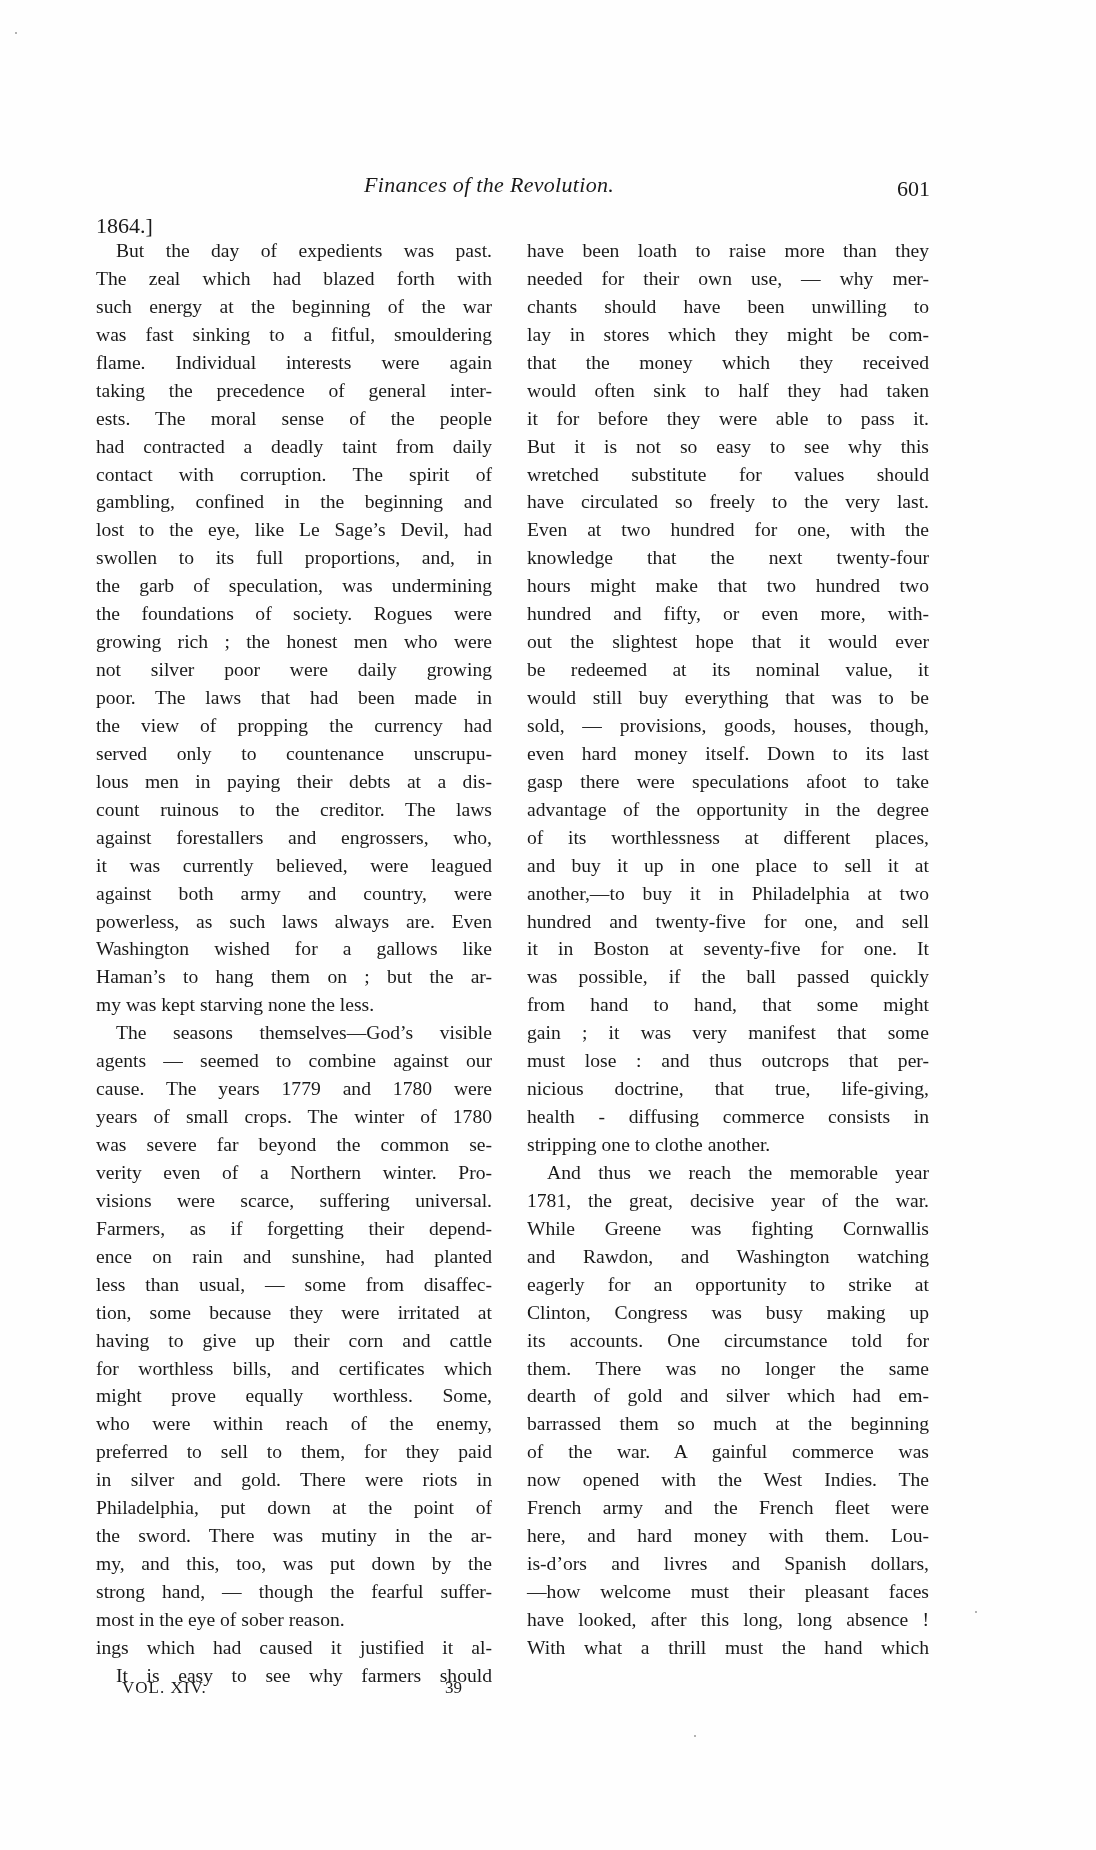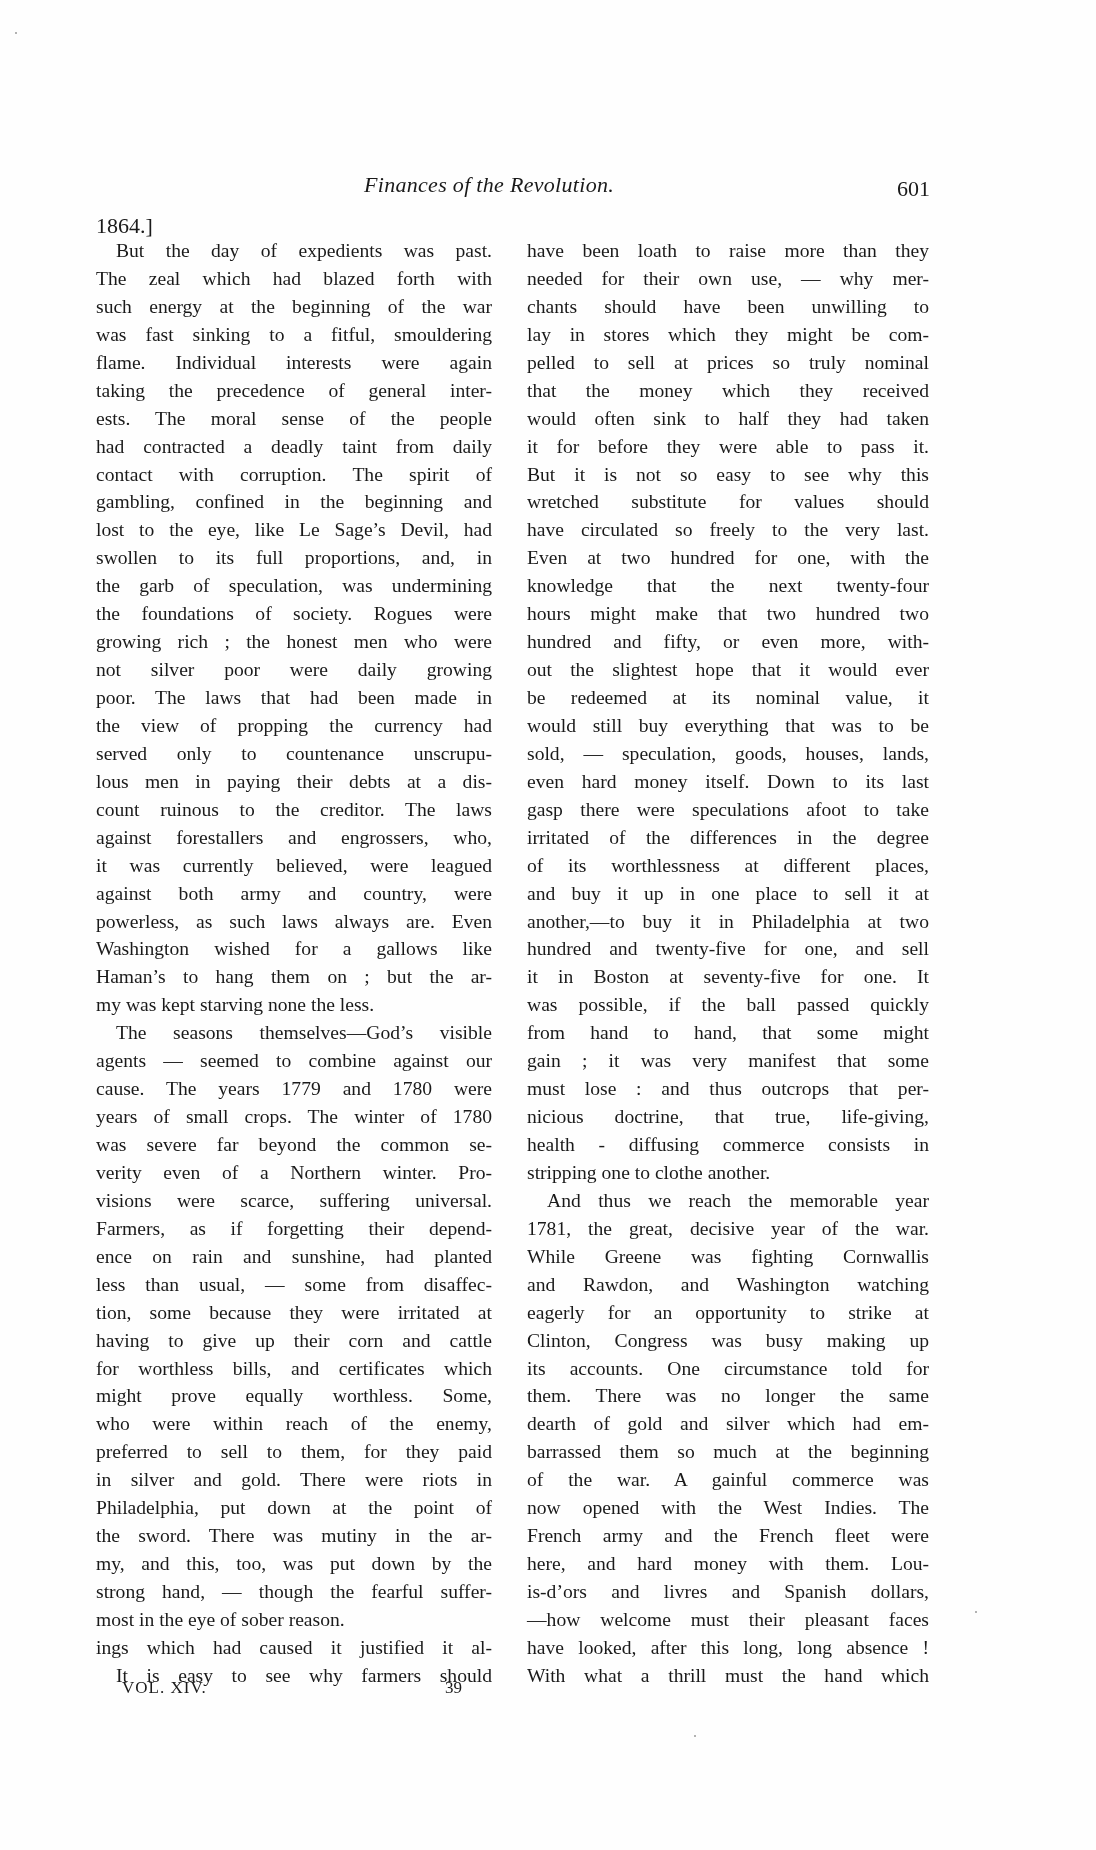--- a/index.html
+++ b/index.html
@@ -87,38 +87,37 @@
       <span class="line">strong hand, — though the fearful suffer-</span>
       <span class="line last">most in the eye of sober reason.</span>
       <span class="line">ings which had caused it justified it al-</span>
       <span class="line indent">It is easy to see why farmers should</span>
     </div>
   <div class="column col-right" id="col-right">
       <span class="line">have been loath to raise more than they</span>
       <span class="line">needed for their own use, — why mer-</span>
       <span class="line">chants should have been unwilling to</span>
       <span class="line">lay in stores which they might be com-</span>
-      <span class="line">pelled to sell at prices so truly nominal</span>
       <span class="line">that the money which they received</span>
       <span class="line">would often sink to half they had taken</span>
       <span class="line">it for before they were able to pass it.</span>
       <span class="line">But it is not so easy to see why this</span>
       <span class="line">wretched substitute for values should</span>
       <span class="line">have circulated so freely to the very last.</span>
       <span class="line">Even at two hundred for one, with the</span>
       <span class="line">knowledge that the next twenty-four</span>
       <span class="line">hours might make that two hundred two</span>
       <span class="line">hundred and fifty, or even more, with-</span>
       <span class="line">out the slightest hope that it would ever</span>
       <span class="line">be redeemed at its nominal value, it</span>
       <span class="line">would still buy everything that was to be</span>
-      <span class="line">sold, — speculation, goods, houses, lands,</span>
+      <span class="line">sold, — provisions, goods, houses, though,</span>
       <span class="line">even hard money itself.  Down to its last</span>
       <span class="line">gasp there were speculations afoot to take</span>
-      <span class="line">irritated of the differences in the degree</span>
+      <span class="line">advantage of the opportunity in the degree</span>
       <span class="line">of its worthlessness at different places,</span>
       <span class="line">and buy it up in one place to sell it at</span>
       <span class="line">another,—to buy it in Philadelphia at two</span>
       <span class="line">hundred and twenty-five for one, and sell</span>
       <span class="line">it in Boston at seventy-five for one.  It</span>
       <span class="line">was possible, if the ball passed quickly</span>
       <span class="line">from hand to hand, that some might</span>
       <span class="line">gain ; it was very manifest that some</span>
       <span class="line">must lose : and thus outcrops that per-</span>
       <span class="line">nicious doctrine, that true, life-giving,</span>

